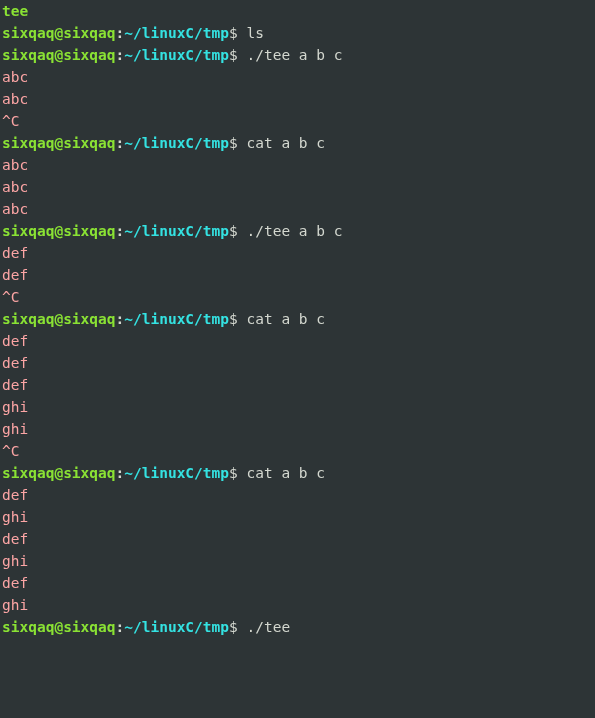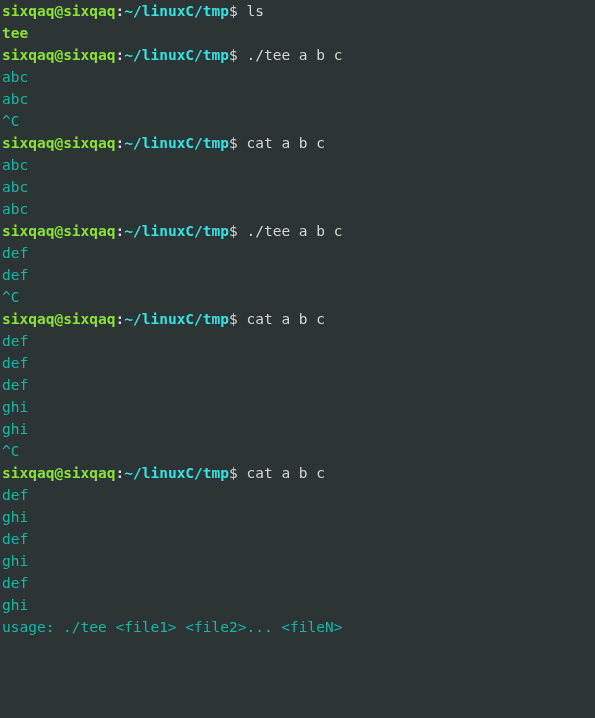--- a/index.html
+++ b/index.html
@@ -19,36 +19,36 @@
   }
   .line {
     white-space: pre;
   }
   .user { color: #8ae234; font-weight: bold; }
   .host { color: #8ae234; font-weight: bold; }
   .colon { color: #d3d7cf; font-weight: bold; }
   .path { color: #34e2e2; font-weight: bold; }
   .dollar { color: #d3d7cf; }
   .cmd { color: #d3d7cf; }
-  .out { color: #14b8a6; }
+  .out { color: #fca5a5; }
   .exec { color: #8ae234; font-weight: bold; }
   .cursor {
     display: inline-block;
     width: 8px;
     height: 17px;
     background: #d3d7cf;
     vertical-align: -2px;
   }
 </style>
 </head>
 <body>
 
 <div class="terminal">
+    <div class="line"><span class="exec">tee</span></div>
     <div class="line"><span class="user">sixqaq</span><span class="user">@</span><span class="host">sixqaq</span><span class="colon">:</span><span class="path">~/linuxC/tmp</span><span class="dollar">$ </span><span class="cmd">ls</span></div>
-    <div class="line"><span class="exec">tee</span></div>
     <div class="line"><span class="user">sixqaq</span><span class="user">@</span><span class="host">sixqaq</span><span class="colon">:</span><span class="path">~/linuxC/tmp</span><span class="dollar">$ </span><span class="cmd">./tee a b c</span></div>
     <div class="line"><span class="out">abc</span></div>
     <div class="line"><span class="out">abc</span></div>
     <div class="line"><span class="out">^C</span></div>
     <div class="line"><span class="user">sixqaq</span><span class="user">@</span><span class="host">sixqaq</span><span class="colon">:</span><span class="path">~/linuxC/tmp</span><span class="dollar">$ </span><span class="cmd">cat a b c</span></div>
     <div class="line"><span class="out">abc</span></div>
     <div class="line"><span class="out">abc</span></div>
     <div class="line"><span class="out">abc</span></div>
     <div class="line"><span class="user">sixqaq</span><span class="user">@</span><span class="host">sixqaq</span><span class="colon">:</span><span class="path">~/linuxC/tmp</span><span class="dollar">$ </span><span class="cmd">./tee a b c</span></div>
     <div class="line"><span class="out">def</span></div>
@@ -61,14 +61,14 @@
     <div class="line"><span class="out">ghi</span></div>
     <div class="line"><span class="out">ghi</span></div>
     <div class="line"><span class="out">^C</span></div>
     <div class="line"><span class="user">sixqaq</span><span class="user">@</span><span class="host">sixqaq</span><span class="colon">:</span><span class="path">~/linuxC/tmp</span><span class="dollar">$ </span><span class="cmd">cat a b c</span></div>
     <div class="line"><span class="out">def</span></div>
     <div class="line"><span class="out">ghi</span></div>
     <div class="line"><span class="out">def</span></div>
     <div class="line"><span class="out">ghi</span></div>
     <div class="line"><span class="out">def</span></div>
     <div class="line"><span class="out">ghi</span></div>
-    <div class="line"><span class="out">usage: ./tee &lt;file1&gt; &lt;file2&gt;... &lt;fileN&gt;</span></div>
+    <div class="line"><span class="user">sixqaq</span><span class="user">@</span><span class="host">sixqaq</span><span class="colon">:</span><span class="path">~/linuxC/tmp</span><span class="dollar">$ </span><span class="cmd">./tee</span></div>
   </div>
 
 </body></html>

